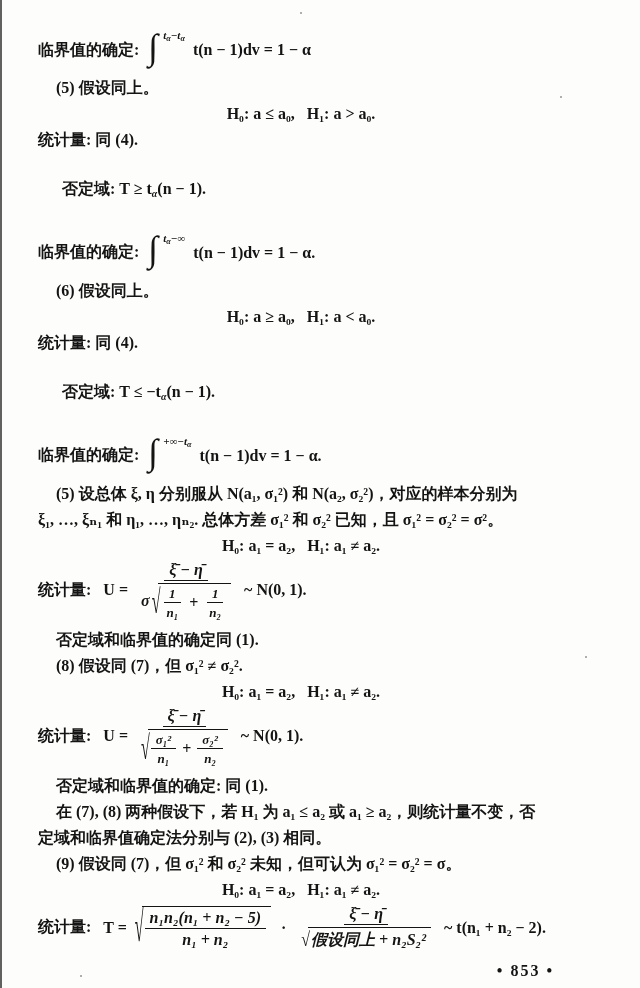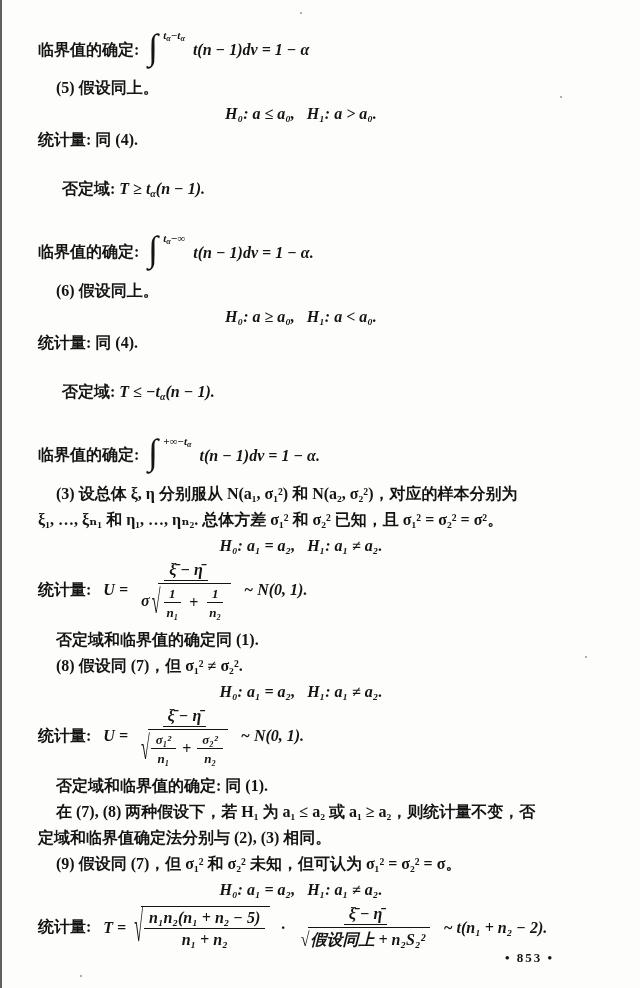--- a/index.html
+++ b/index.html
@@ -9,21 +9,21 @@
     font-family:"Liberation Serif","DejaVu Serif",serif;
     font-size:16px; font-weight:600;
   }
   .scan-edge { position:absolute; left:0; top:0; width:2px; height:100%; background:#3a3a38; opacity:.8; }
   .speck { position:absolute; width:2px; height:2px; background:#6a6a66; border-radius:50%; opacity:.7; }
   .content { position:relative; padding:26px 30px 0 38px; }
   .line { line-height:23px; margin:0 0 3px; white-space:pre; }
   .indent { text-indent:18px; }
   .center { text-align:center; padding-right:46px; }
   .note-line { margin-left:112px; }
-  .math { font-style:italic; }
+  .math { }
   .cn { font-style:normal; }
   sub { font-size:0.62em; vertical-align:-0.28em; font-style:italic; }
 
   
   .int-row { display:flex; align-items:center; gap:5px; height:44px; margin:2px 0 4px; white-space:pre; }
   .int-sign::before { content:"\222B"; font-size:36px; font-weight:400; font-style:normal; }
   .int-sign { line-height:40px; }
   .int-lims { display:inline-flex; flex-direction:row; justify-content:space-between; height:40px;
               font-size:11px; font-style:italic; margin-right:3px; line-height:11px; }
   .int-lims sub { font-size:8px; }
@@ -39,21 +39,21 @@
   .sqrt { display:inline-flex; align-items:flex-end; }
   .rsign { font-style:normal; font-weight:400; display:inline-block; transform-origin:50% 92%; margin-right:-2px; }
   .rsign::before { content:"\221A"; }
   .radicand { border-top:1.6px solid #141414; padding:2px 5px 0 3px; display:inline-flex; align-items:center; gap:4px; }
   .sqrt.s15 .rsign { transform:scaleY(1.25); }
   .sqrt.s20 .rsign { transform:scaleY(2.1); }
   .sqrt.s26 .rsign { transform:scaleY(2.7); }
 
   .formula-row { display:flex; align-items:center; gap:8px; margin:4px 0 8px; white-space:pre; }
   .op { font-style:normal; padding:0 2px; }
-  .page-number { position:absolute; right:86px; bottom:22px; font-size:13px; letter-spacing:2px; font-style:normal; }
+  .page-number { position:absolute; right:86px; bottom:8px; font-size:16px; letter-spacing:2px; font-style:normal; }
 </style>
 </head>
 <body>
 
 <div class="page">
   <div class="scan-edge"></div>
   <div class="speck" style="left:300px;top:12px;"></div>
   <div class="speck" style="left:560px;top:96px;"></div>
   <div class="speck" style="left:585px;top:656px;"></div>
   <div class="speck" style="left:80px;top:975px;"></div>
@@ -95,21 +95,21 @@
     <div class="int-row">
       <span class="cn">临界值的确定: </span>
       <span class="int-sign"></span>
       <span class="int-lims">
         <span class="lim up"><span>+∞</span><sub></sub></span>
         <span class="lim lo"><span>−t</span><sub>α</sub></span>
       </span>
       <span class="math">t(n − 1)dv = 1 − α.</span>
     </div>
 
-    <div class="line indent">(3) 设总体 ξ, η 分别服从 N(a₁, σ₁²) 和 N(a₂, σ₂²)，对应的样本分别为</div>
+    <div class="line indent">(5) 设总体 ξ, η 分别服从 N(a₁, σ₁²) 和 N(a₂, σ₂²)，对应的样本分别为</div>
     <div class="line">ξ₁, …, ξₙ₁ 和 η₁, …, ηₙ₂. 总体方差 σ₁² 和 σ₂² 已知，且 σ₁² = σ₂² = σ²。</div>
     <div class="line center math">H₀: a₁ = a₂,   H₁: a₁ ≠ a₂.</div>
     <div class="formula-row">
       <span class="cn">统计量: </span>
       <span class="math">U =</span>
       <span class="frac">
         <span class="num">ξ̄ − η̄</span>
         <span class="den">
           <span>σ</span>
           <span class="sqrt s20">

